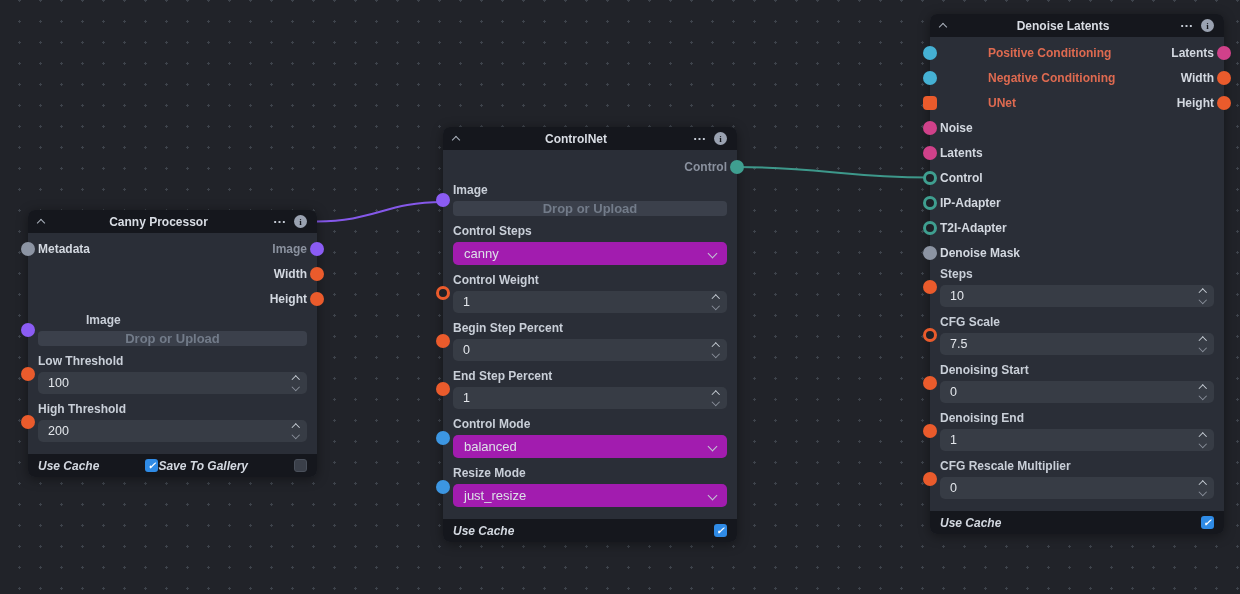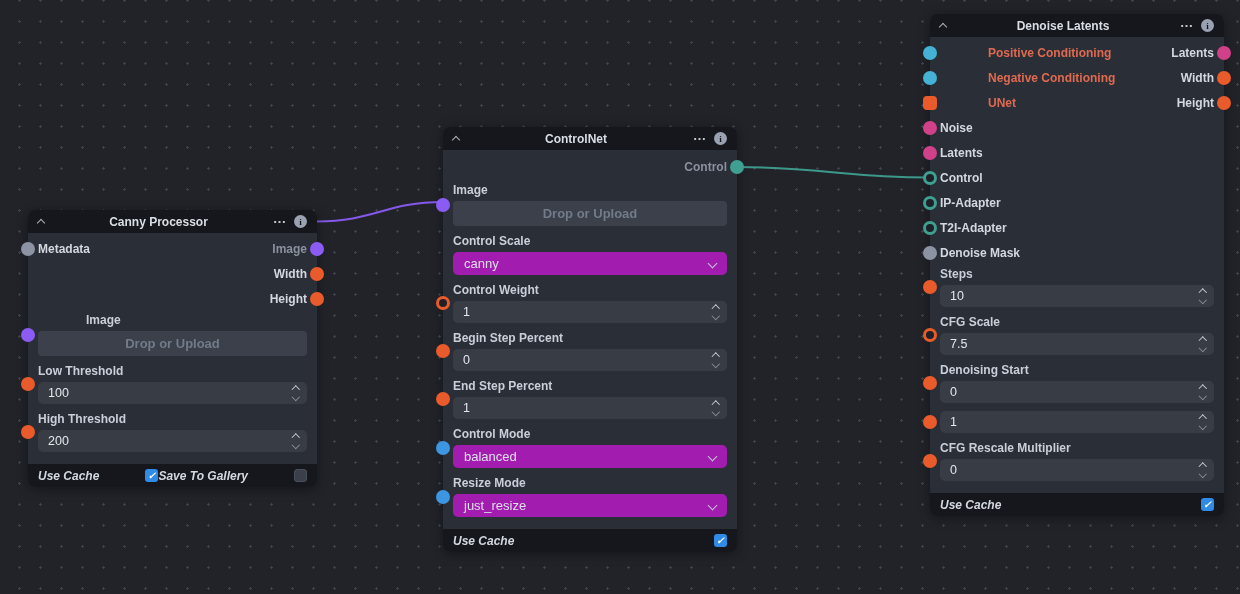--- a/index.html
+++ b/index.html
@@ -42,21 +42,21 @@
   .fld .pl{left:-17px;}
   .c-orange{background:#ea5b2c;} .c-purple{background:#8b5cf4;} .c-pink{background:#d0418a;}
   .c-cyan{background:#45b1d4;} .c-blue{background:#3c96e2;} .c-teal{background:#3f9f90;}
   .c-gray{background:#8c94a3;}
   .ring-teal{background:#1e2127;border:3.5px solid #3f9f90;box-sizing:border-box;}
   .ring-orange{background:#1e2127;border:3.5px solid #ea5b2c;box-sizing:border-box;}
   .sq{border-radius:4px;}
   .fld{position:relative;margin:2px 10px 8px 10px;}
   .flabel{font-size:12px;font-weight:600;color:#c9cfd8;margin-bottom:3px;line-height:15px;}
   .dropbox{
-    height:25px;background:#3b404b;border-radius:4px;display:flex;align-items:center;
+    height:15px;background:#3b404b;border-radius:4px;display:flex;align-items:center;
     justify-content:center;font-size:13px;font-weight:700;color:#727b89;
   }
   .numbox{
     position:relative;height:22px;background:#373c45;border-radius:5px;display:flex;
     align-items:center;padding:0 26px 0 10px;font-size:12.5px;color:#e4e7ec;
   }
   .stepper{position:absolute;right:0;top:0;bottom:0;width:22px;display:flex;flex-direction:column;align-items:center;justify-content:center;gap:4px;}
   .selbox{
     height:23px;background:#a21caf;border-radius:5px;display:flex;align-items:center;
     justify-content:space-between;padding:0 11px;font-size:13px;color:#dde1e8;
@@ -155,21 +155,21 @@
       <span class="spacer"></span>
       <span class="dim">Control</span>
       <span class="port pr c-teal"></span>
     </div>
     <div class="fld">
       <span class="port pl c-purple"></span>
       <div class="flabel">Image</div>
       <div class="dropbox">Drop or Upload</div>
     </div>
     <div class="fld">
-      <div class="flabel">Control Scale</div>
+      <div class="flabel">Control Steps</div>
       <div class="selbox">
         <span>canny</span>
         <span class="cv down"></span>
       </div>
     </div>
     <div class="fld">
       <span class="port pl ring-orange"></span>
       <div class="flabel">Control Weight</div>
       <div class="numbox">
         <span>1</span>
@@ -306,20 +306,21 @@
       <div class="numbox">
         <span>0</span>
         <span class="stepper">
           <i class="cv s up"></i>
           <i class="cv s down"></i>
         </span>
       </div>
     </div>
     <div class="fld">
       <span class="port pl c-orange"></span>
+      <div class="flabel">Denoising End</div>
       <div class="numbox">
         <span>1</span>
         <span class="stepper">
           <i class="cv s up"></i>
           <i class="cv s down"></i>
         </span>
       </div>
     </div>
     <div class="fld">
       <span class="port pl c-orange"></span>

